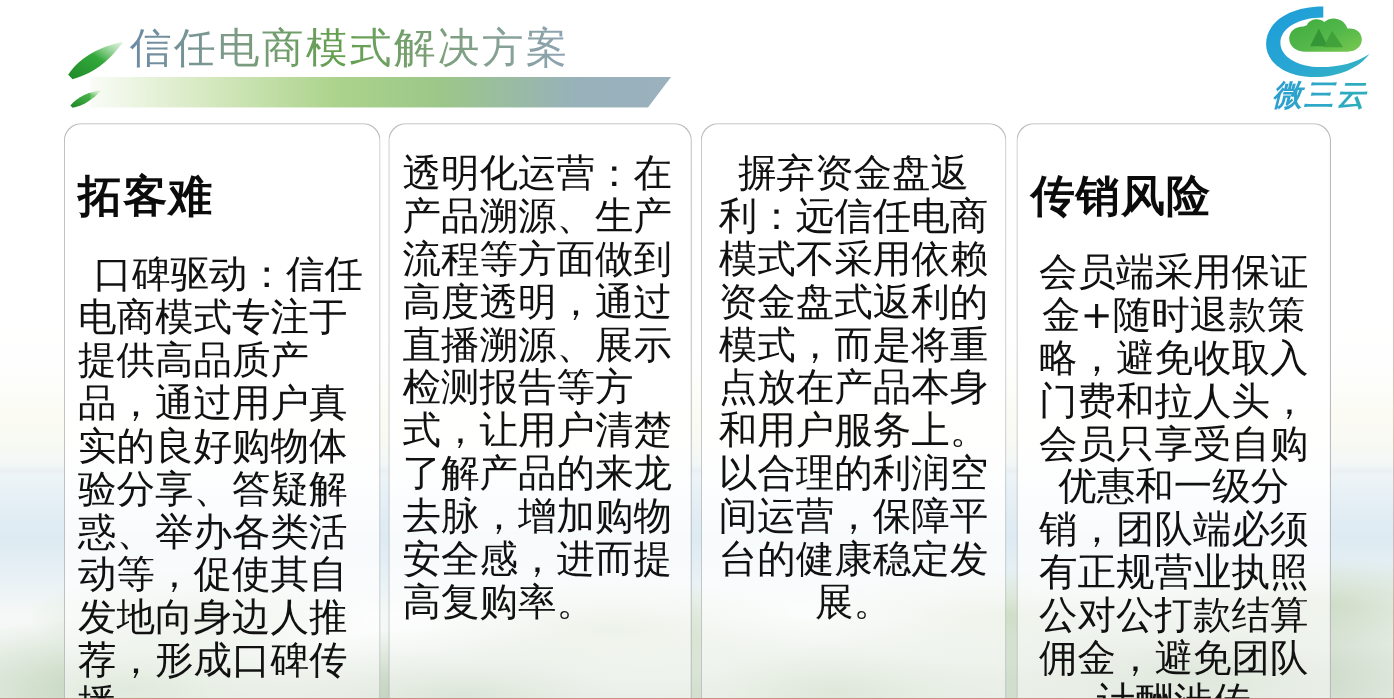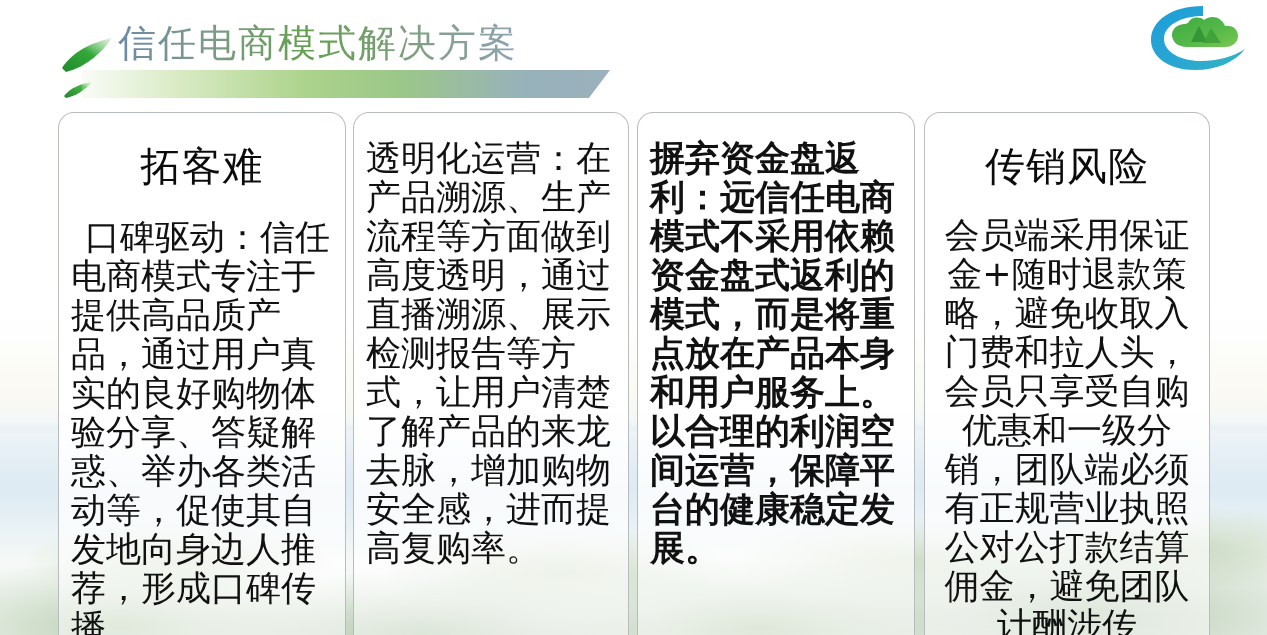--- a/index.html
+++ b/index.html
@@ -120,44 +120,43 @@
     border-bottom:none;
     border-radius:16px 16px 0 0;
     padding:0 12px;
   }
   .card.c1 { left:58px;  width:288px; }
   .card.c2 { left:353px; width:276px; }
   .card.c3 { left:637px; width:278px; }
   .card.c4 { left:924px; width:286px; }
 
   .card-title {
-    margin-top:27px;
-    text-align:center;
+    margin-top:40px;
     font-size:40px;
-    font-weight:400;
+    font-weight:700;
     color:#0b0b0b;
     letter-spacing:1px;
     line-height:52px;
     font-family:"DejaVu Sans","Liberation Sans",sans-serif;
   }
 
   .card-body {
     margin-top:26px;
     font-size:35px;
     line-height:39px;
     color:#111111;
     text-align:center;
     text-indent:0;
     letter-spacing:0px;
     word-break:break-all;
     font-family:"DejaVu Sans","Liberation Sans",sans-serif;
   }
   .card.c1 .card-body { text-indent:14px; text-align:left; }
   .card.c2 .card-body { text-align:left; }
-  .card.c3 .card-body { text-align:left;font-weight:bold; }
+  .card.c3 .card-body { text-align:center; }
   .card.c4 .card-body { text-align:center;margin-top:24px; }
 </style>
 </head>
 <body>
 
 <div id="slide">
 
   <div class="bg-photo"></div>
 
   <div class="header">
@@ -198,20 +197,21 @@
           </linearGradient>
         </defs>
         <path d="M62 4 C30 4 10 19 10 38 C10 55 28 68 54 68 C76 68 94 60 104 47
                  C92 55 76 59 60 59 C38 59 23 49 23 37 C23 24 39 14 62 14 Z" fill="url(#swoosh)"></path>
         <path d="M44 22 C36 22 31 27 31 33 C31 40 37 45 46 45 L84 45
                  C92 45 97 40 97 34 C97 27 91 23 84 24
                  C81 15 70 12 63 18 C58 14 50 15 47 21 Z" fill="url(#cloudG)"></path>
         <path d="M58 24 L66 40 L50 40 Z" fill="#2f8f33" opacity="0.85"></path>
         <path d="M70 26 L80 41 L62 41 Z" fill="#3f9e38" opacity="0.9"></path>
       </svg>
+      <div class="logo-word">微三云</div>
     </div>
   </div>
 
   <div class="cards">
 
     <div class="card c1">
       <div class="card-title">拓客难</div>
       <div class="card-body">口碑驱动：信任电商模式专注于提供高品质产品，通过用户真实的良好购物体验分享、答疑解惑、举办各类活动等，促使其自发地向身边人推荐，形成口碑传播。</div>
     </div>
 

